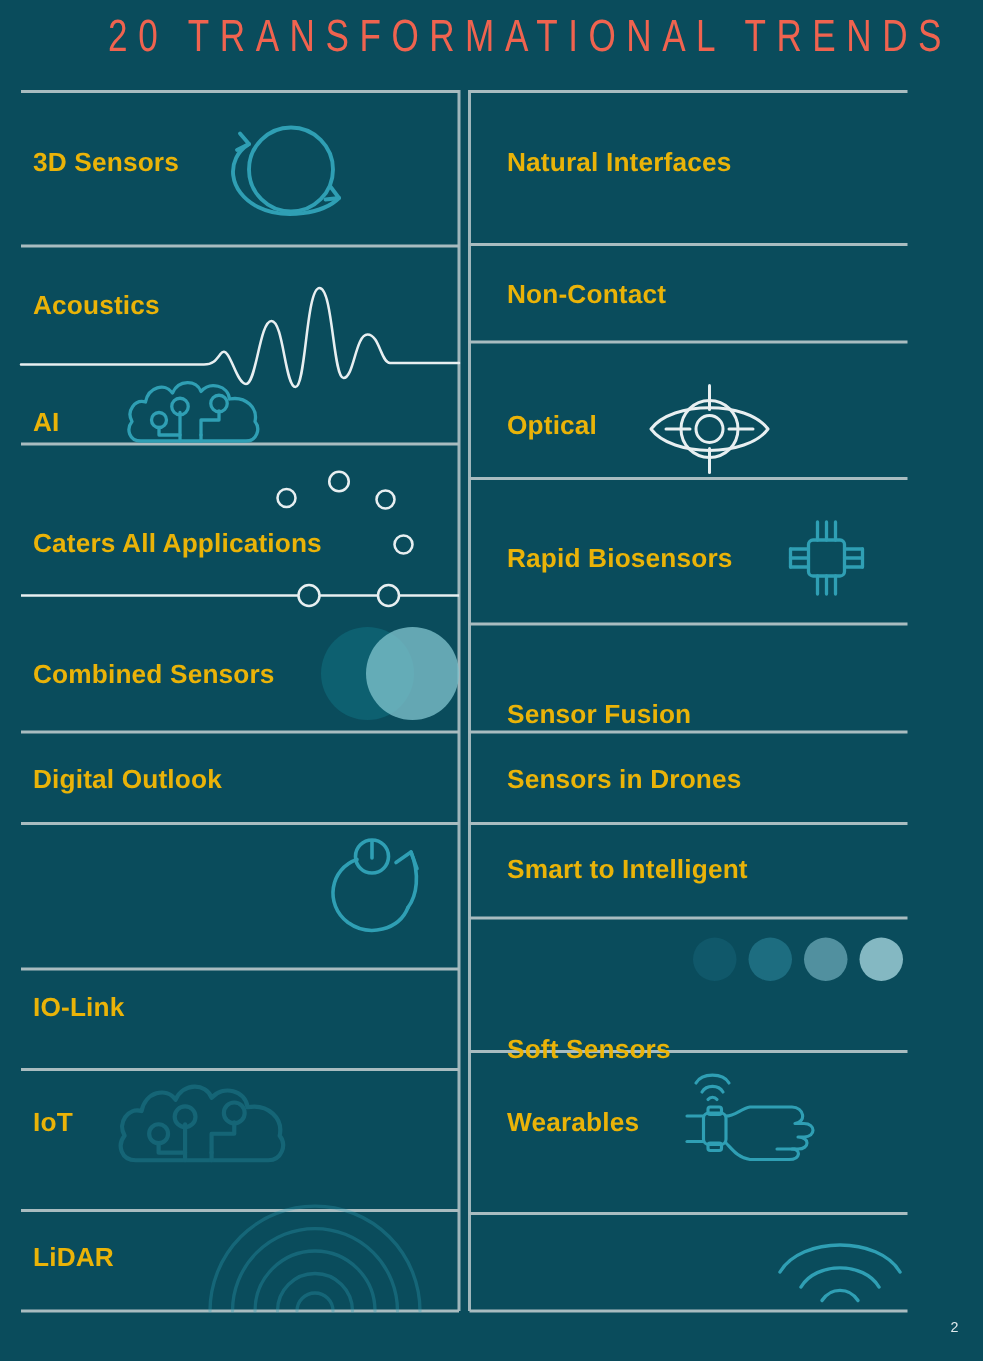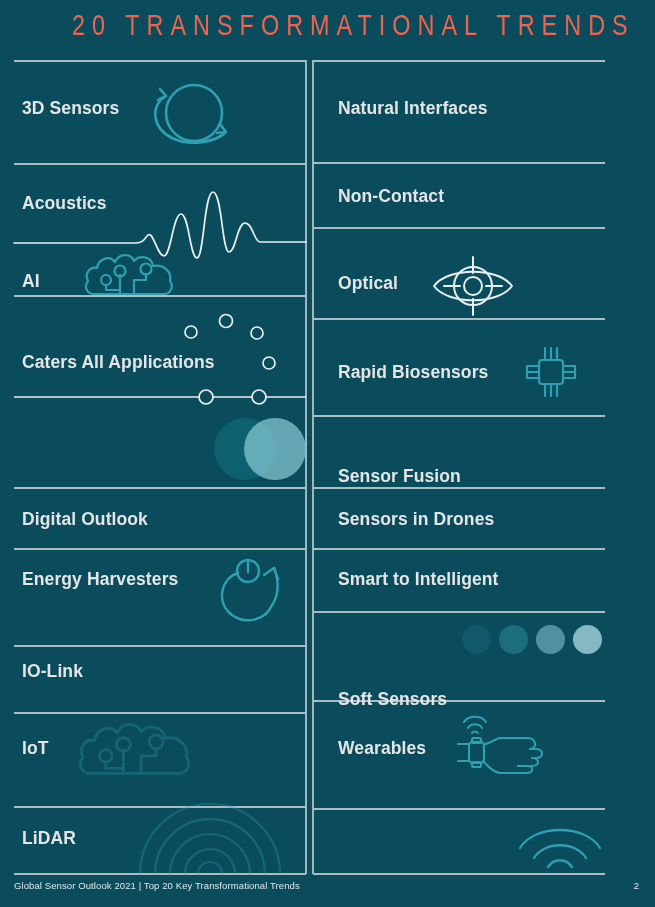--- a/index.html
+++ b/index.html
@@ -57,21 +57,21 @@
     position: absolute;
     height: 1.5px;
     background: #a9bcc0;
   }
   .hr-l { left: 14px;  width: 292px; }
   .hr-r { left: 313px; width: 292px; }
 
   
   .rlabel {
     position: absolute;
-    color: #e5e5e5;
+    color: #eab308;
     font-weight: bold;
     font-size: 17.5px;
     white-space: nowrap;
     letter-spacing: 0.1px;
   }
   .rlabel.left  { left: 22px; }
   .rlabel.right { left: 338px; }
 
   
   .footer {
@@ -290,32 +290,31 @@
       <path d="M2 36 C16 12, 68 12, 82 36"></path>
       <path d="M16 46 C26 29, 58 29, 68 46"></path>
       <path d="M30 55 C36 46, 48 46, 54 55"></path>
     </svg>
   </div>
 
   <div class="rlabel left" style="top:98px">3D Sensors</div>
   <div class="rlabel left" style="top:193px">Acoustics</div>
   <div class="rlabel left" style="top:271px">AI</div>
   <div class="rlabel left" style="top:352px">Caters All Applications</div>
+  <div class="rlabel left" style="top:439px">Combined Sensors</div>
   <div class="rlabel left" style="top:509px">Digital Outlook</div>
-  <div class="rlabel left" style="top:569px">Energy Harvesters</div>
   <div class="rlabel left" style="top:661px">IO-Link</div>
   <div class="rlabel left" style="top:738px">IoT</div>
   <div class="rlabel left" style="top:828px">LiDAR</div>
 
   <div class="rlabel right" style="top:98px">Natural Interfaces</div>
   <div class="rlabel right" style="top:186px">Non-Contact</div>
   <div class="rlabel right" style="top:273px">Optical</div>
   <div class="rlabel right" style="top:362px">Rapid Biosensors</div>
   <div class="rlabel right" style="top:466px">Sensor Fusion</div>
   <div class="rlabel right" style="top:509px">Sensors in Drones</div>
   <div class="rlabel right" style="top:569px">Smart to Intelligent</div>
   <div class="rlabel right" style="top:689px">Soft Sensors</div>
   <div class="rlabel right" style="top:738px">Wearables</div>
 
-  <div class="footer">Global Sensor Outlook 2021  |  Top 20 Key Transformational Trends</div>
   <div class="pagenum">2</div>
 
 </div>
 
 </body></html>

